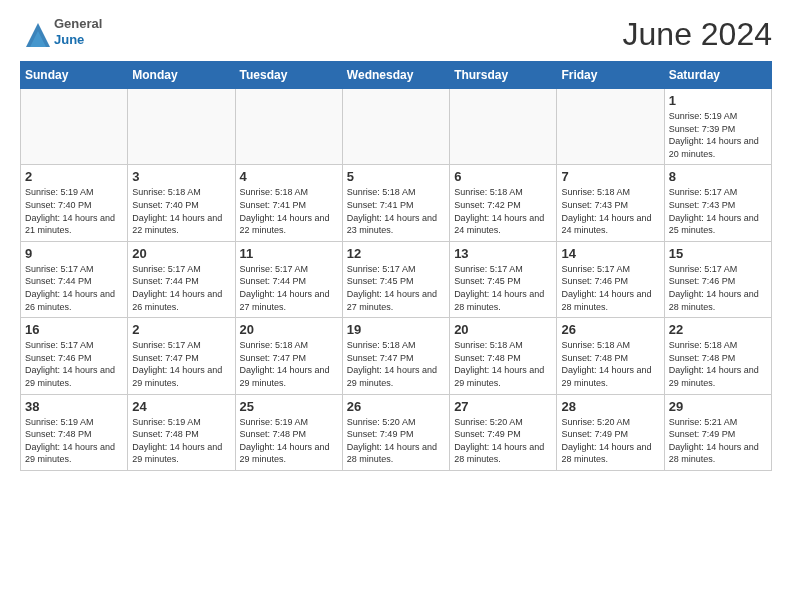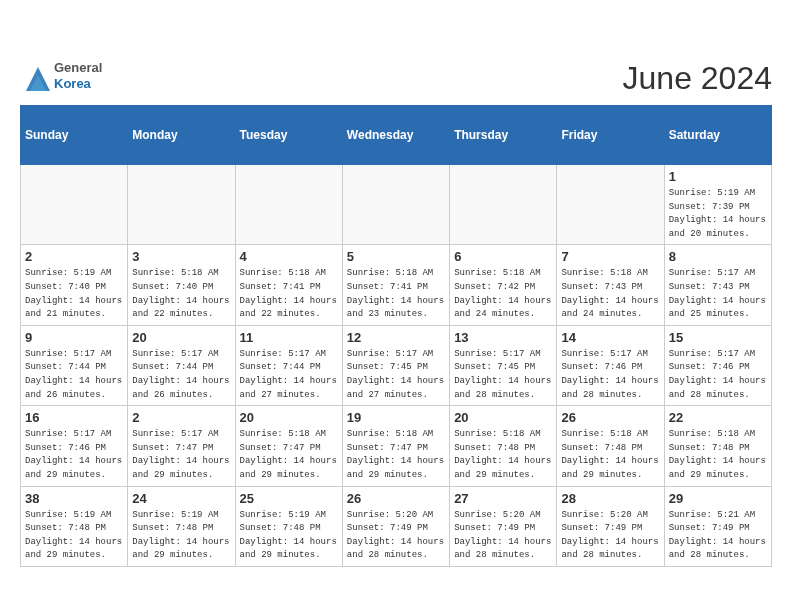--- a/index.html
+++ b/index.html
@@ -1,50 +1,50 @@
 <!DOCTYPE html>
 <html><head>
   <meta charset="utf-8">
   <style>
     * { box-sizing: border-box; margin: 0; padding: 0; }
     body { font-family: Arial, sans-serif; background: #fff; width: 792px; min-height: 612px; }
-    .page { padding: 16px 20px 20px 20px; margin-top: 44px; }
+    .page { padding: 16px 20px 20px 20px; }
     .header { display: flex; justify-content: space-between; align-items: flex-start; margin-bottom: 8px; }
     .logo { display: flex; align-items: center; gap: 4px; }
     .logo-text { font-size: 13px; font-weight: bold; color: #333; line-height: 1.2; }
     .logo-text span { display: block; }
     .title-block { text-align: left; }
     .main-title { font-size: 32px; color: #333; font-weight: normal; }
     .subtitle { font-size: 15px; color: #555; }
     table { width: 100%; border-collapse: collapse; table-layout: fixed; }
-    thead th { background: #2b6cb0; color: #fff; font-size: 12px; font-weight: bold; padding: 22px 4px; text-align: left; border: 1px solid #2b6cb0; }
+    thead th { background: #2b6cb0; color: #fff; font-size: 12px; font-weight: bold; padding: 6px 4px; text-align: left; border: 1px solid #2b6cb0; }
     tbody td { border: 1px solid #ccc; vertical-align: top; padding: 4px 4px; font-size: 9.5px; color: #333; height: 70px; }
     tbody td.empty { background: #f9f9f9; }
     tbody td .date-num { font-size: 13px; font-weight: bold; display: block; margin-bottom: 2px; }
-    tbody td .cell-text { font-size: 9px; line-height: 1.4; color: #333; font-family: Liberation Mono, monospace; }
+    tbody td .cell-text { font-size: 9px; line-height: 1.4; color: #333; }
     .logo-blue { color: #1a6faf; font-weight: bold; }
     .logo-general { color: #555; font-weight: bold; }
     
     .logo-shape { width: 30px; height: 30px; display: inline-block; }
   </style>
 </head>
 <body>
 
 <div class="page">
   <div class="header">
     <div class="logo">
       <div class="logo-shape">
         <svg width="36" height="36" viewBox="0 0 36 36">
           <polygon points="6,30 18,6 30,30" fill="#1a6faf" opacity="0.85"></polygon>
           <polygon points="10,30 18,14 26,30" fill="#4a9fd4" opacity="0.7"></polygon>
         </svg>
       </div>
       <div class="logo-text">
         <span class="logo-general">General</span>
-        <span class="logo-blue">Korea</span>
+        <span class="logo-blue">June</span>
       </div>
     </div>
     <div class="title-block">
       <div class="main-title">June 2024</div>
     </div>
   </div>
 
   <table>
     <thead>
       <tr>

